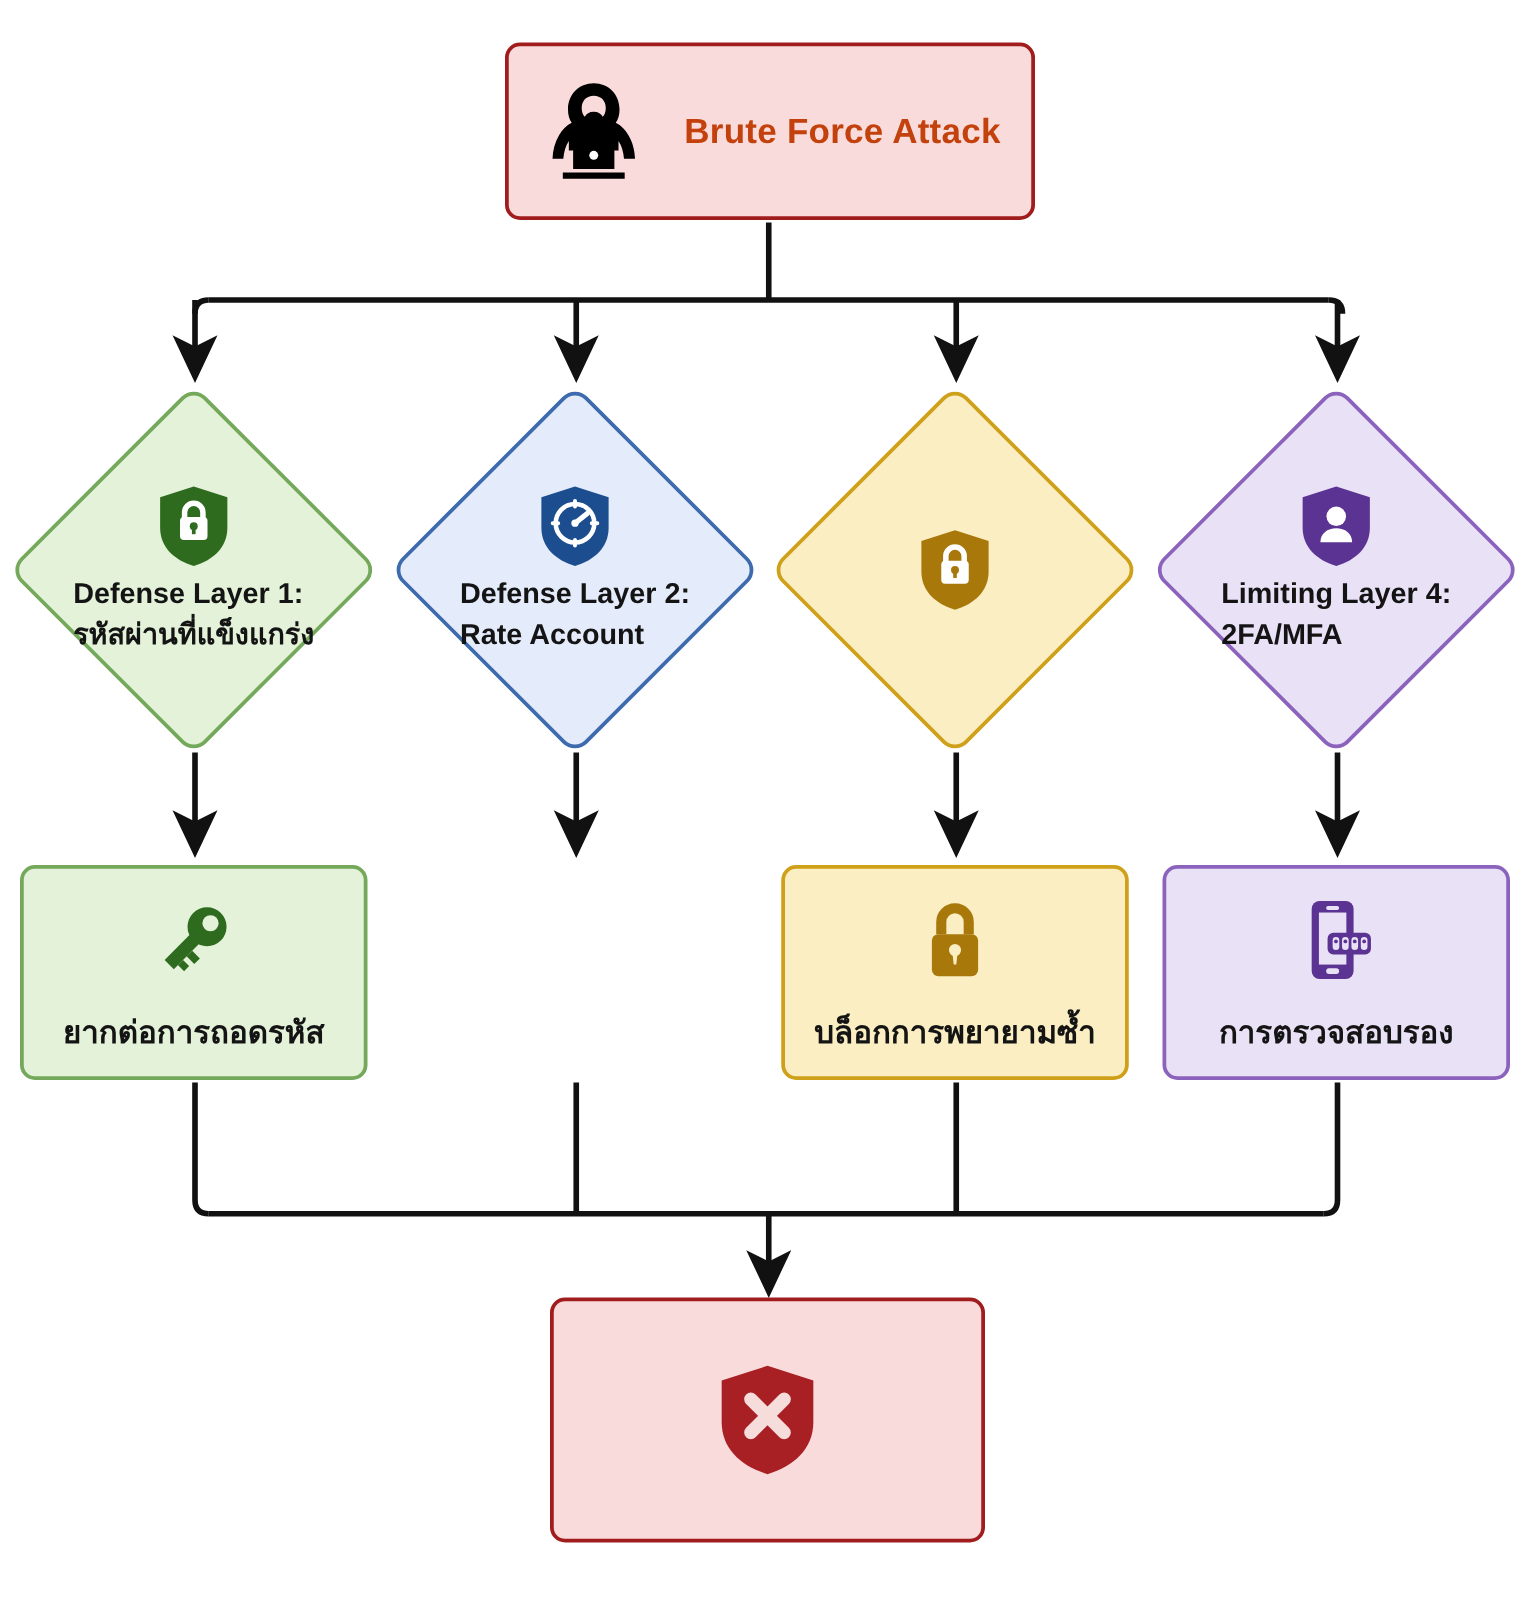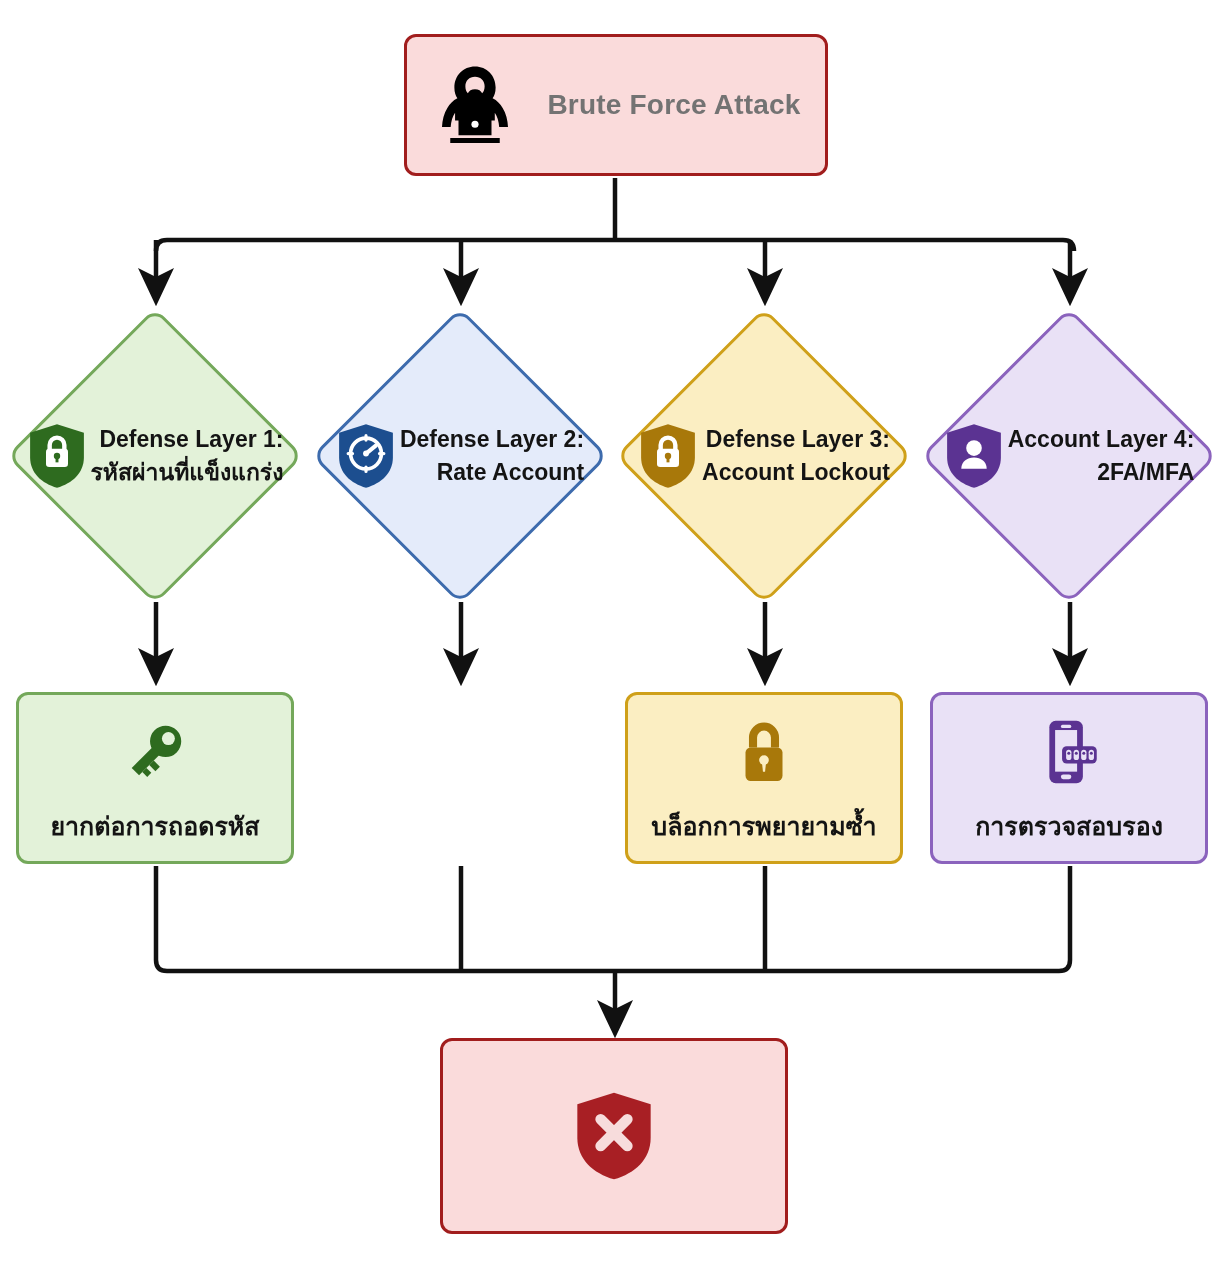--- a/index.html
+++ b/index.html
@@ -21,21 +21,21 @@
     text-align:center;
   }
   .rect .label{font-weight:bold;line-height:1.2;}
 
   
   #attack-node{
     left:404px;top:34px;width:424px;height:142px;
     background:#fadbdb;border-color:#a11d1d;
     flex-direction:row;gap:28px;
   }
-  #attack-node .label{font-size:28px;color:#737373;letter-spacing:.2px;}
+  #attack-node .label{font-size:28px;color:#c2410c;letter-spacing:.2px;}
 
   
   #fail-node{
     left:440px;top:1038px;width:348px;height:196px;
     background:#fadbdb;border-color:#a11d1d;gap:10px;
   }
   #fail-node .label{font-size:27px;color:#141414;}
 
   
   .outcome{width:278px;height:172px;top:692px;gap:22px;}
@@ -56,22 +56,22 @@
     width:204px;height:204px;
     transform:translate(-50%,-50%) rotate(45deg);
     border-radius:14px;border-width:3px;border-style:solid;
   }
   #layer-1 .diamond-shape{background:#e3f2d9;border-color:#74a85a;}
   #layer-2 .diamond-shape{background:#e4ebfa;border-color:#3d6bad;}
   #layer-3 .diamond-shape{background:#fbeec2;border-color:#cfa019;}
   #layer-4 .diamond-shape{background:#e9e1f6;border-color:#8b63bd;}
   .diamond-content{
     position:absolute;left:0;top:0;width:100%;height:100%;
-    display:flex;flex-direction:row;align-items:center;justify-content:center;
-    gap:4px;text-align:right;
+    display:flex;flex-direction:column;align-items:center;justify-content:center;
+    gap:4px;text-align:left;
   }
   .diamond-content .label{
     font-size:23px;font-weight:bold;color:#141414;line-height:1.42;white-space:pre-line;
   }
 
   .icon{display:block;}
   .icon-lg{width:74px;height:74px;}
   .icon-md{width:60px;height:66px;}
   .icon-attack{width:88px;height:88px;}
   .icon-fail{width:80px;height:90px;}
@@ -167,36 +167,34 @@
     <div class="diamond-content">
       <span class="icon icon-md">
         <svg viewBox="0 0 48 54" width="60" height="66" aria-hidden="true">
           <path fill="#a8780a" d="M24 1 46 8v20c0 13-9.5 21.3-22 25C11.5 49.3 2 41 2 28V8z"></path>
           <rect x="15" y="21" width="18" height="15" rx="2.6" fill="#ffffff"></rect>
           <path d="M18 22v-4a6 6 0 0 1 12 0v4" fill="none" stroke="#ffffff" stroke-width="3.6"></path>
           <circle cx="24" cy="27" r="2.6" fill="#a8780a"></circle>
           <rect x="22.8" y="27" width="2.4" height="5.2" fill="#a8780a"></rect>
         </svg>
       </span>
-      <span class="label">Defense Layer 3:
-Account Lockout</span>
     </div>
   </div>
 
   <div class="node diamond-wrap" id="layer-4">
     <div class="diamond-shape"></div>
     <div class="diamond-content">
       <span class="icon icon-md">
         <svg viewBox="0 0 48 54" width="60" height="66" aria-hidden="true">
           <path fill="#5b3392" d="M24 1 46 8v20c0 13-9.5 21.3-22 25C11.5 49.3 2 41 2 28V8z"></path>
           <circle cx="24" cy="20.5" r="6.4" fill="#ffffff"></circle>
           <path d="M13.6 37.5c0-5.8 4.7-9.2 10.4-9.2s10.4 3.4 10.4 9.2z" fill="#ffffff"></path>
         </svg>
       </span>
-      <span class="label">Account Layer 4:
+      <span class="label">Limiting Layer 4:
 2FA/MFA</span>
     </div>
   </div>
 
   <div class="node rect outcome" id="outcome-1">
     <span class="icon icon-lg">
       <svg viewBox="0 0 64 64" width="74" height="74" aria-hidden="true">
         <g transform="rotate(45 32 32)">
           <circle cx="32" cy="19" r="13.5" fill="#2e6b1f"></circle>
           <circle cx="32" cy="15.6" r="5.6" fill="#e3f2d9"></circle>

